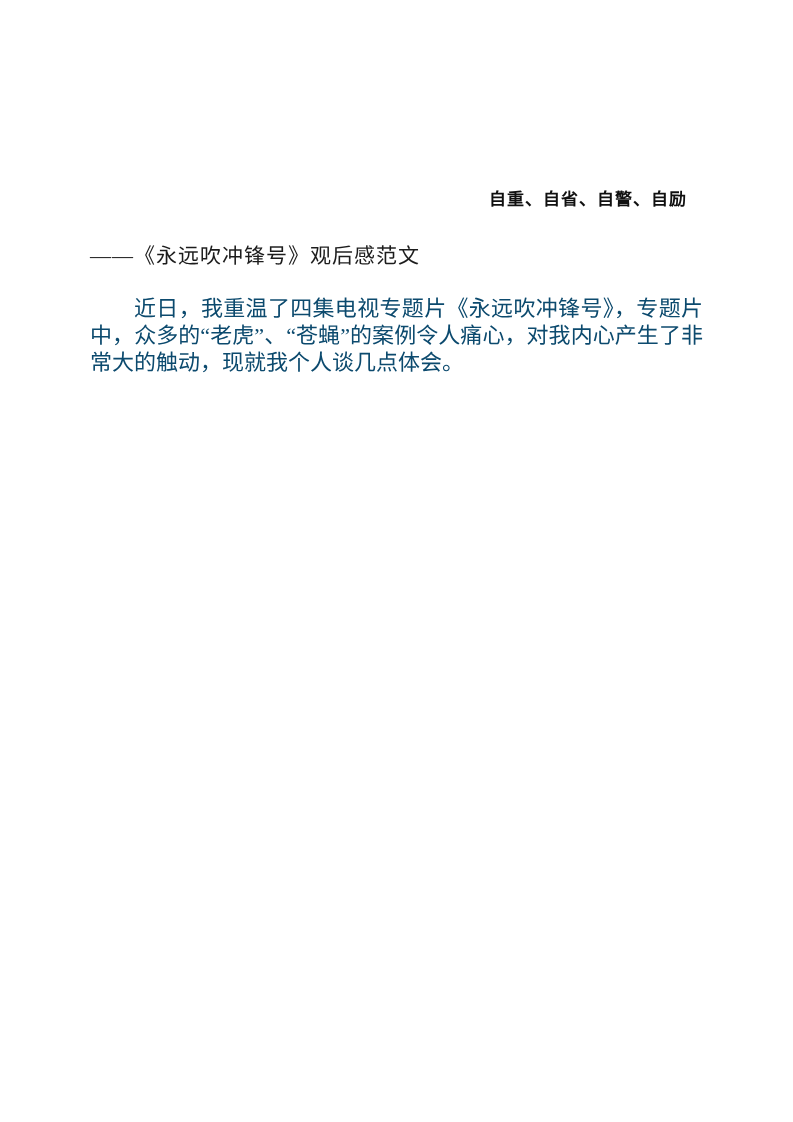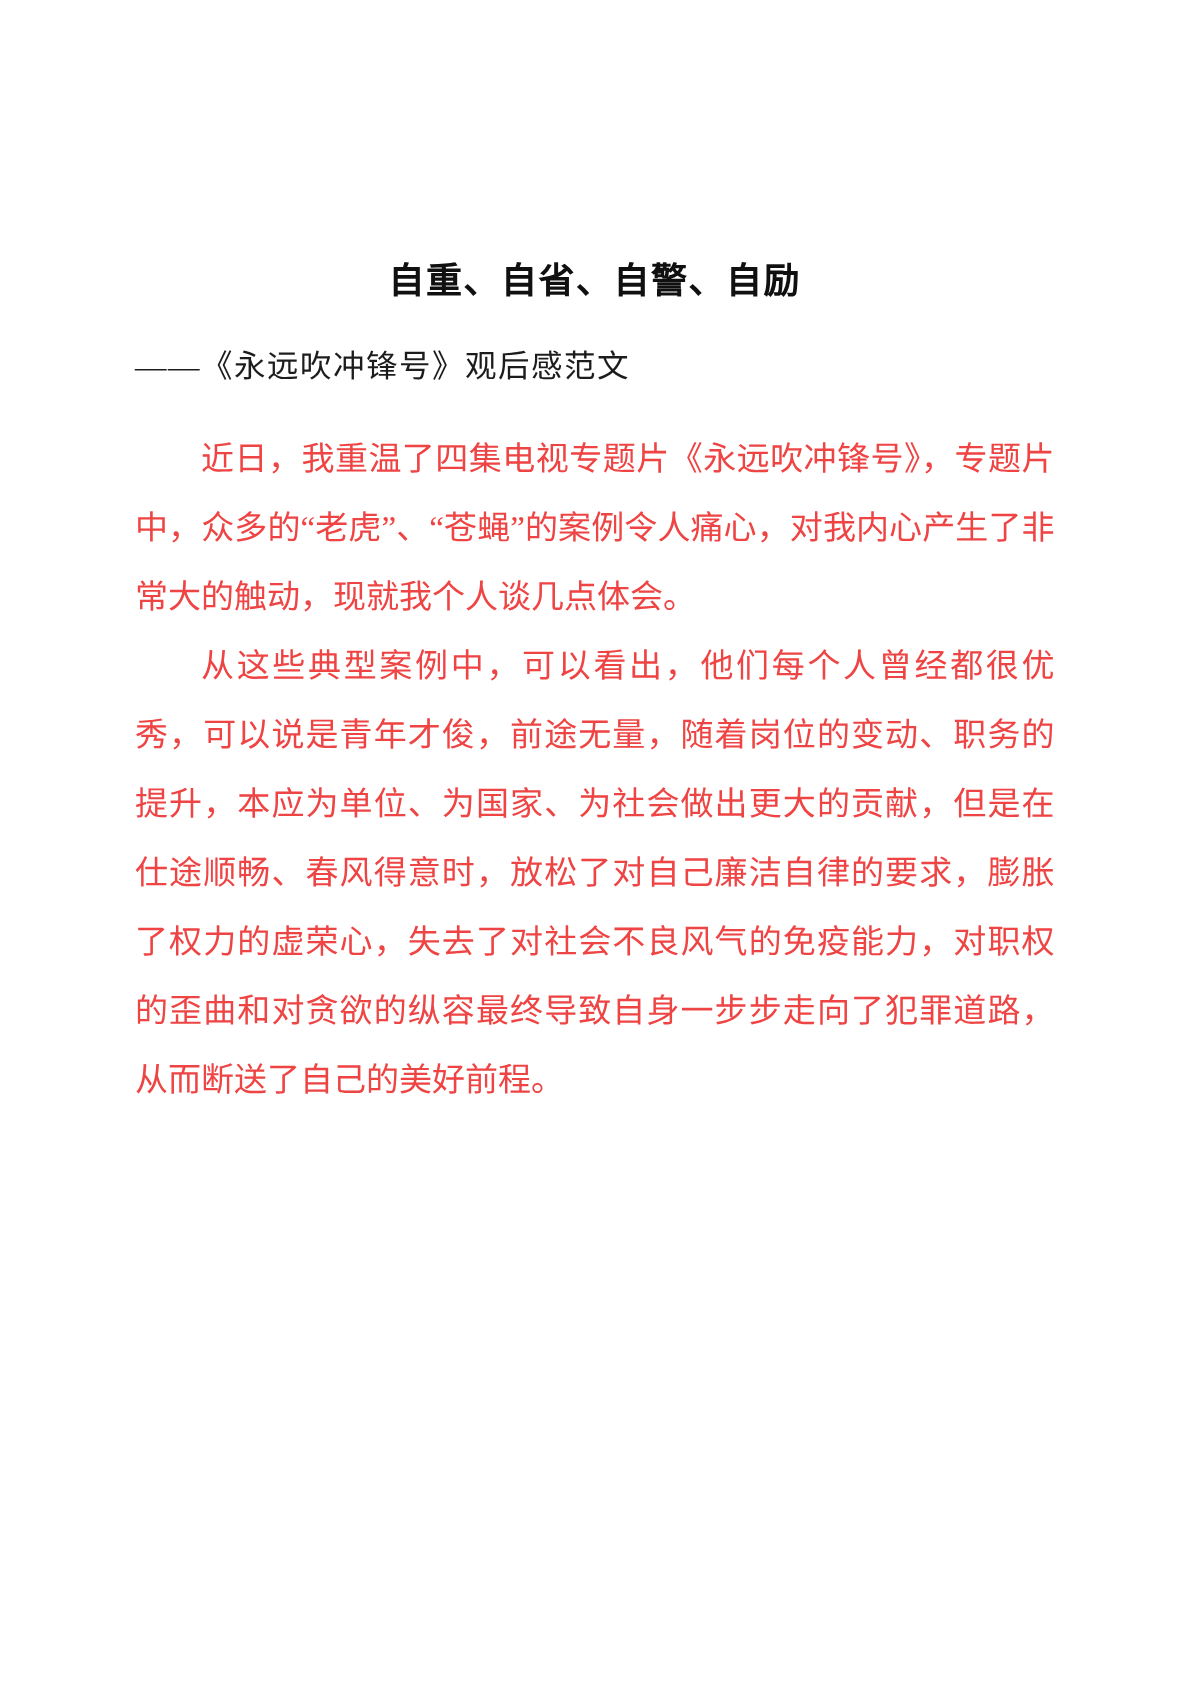--- a/index.html
+++ b/index.html
@@ -14,56 +14,55 @@
     height: 1122px;
     margin: 0 auto;
     background: #ffffff;
     box-sizing: border-box;
     padding: 168px 90px 0 90px;
     overflow: hidden;
     color: #141414;
     font-family: "Liberation Serif", "DejaVu Serif", serif;
   }
   .doc-title {
-    margin: 4px;
-    font-size: 24px;
+    margin: 16px;
+    font-size: 17px;
     font-weight: 700;
     line-height: 32px;
-    text-align: center;
+    text-align: right;
     letter-spacing: 1px;
     color: #101010;
   }
   .doc-subtitle {
     margin: 25px 0 0 0;
     font-size: 21px;
     font-weight: 400;
     line-height: 30px;
     letter-spacing: 1px;
     font-style: normal;
     color: #1c1c1c;
   }
   .doc-body {
     margin-top: 24px;
   }
   .doc-body p {
     margin: 0;
     font-size: 22px;
-    line-height: 46px;
+    line-height: 27px;
     text-align: justify;
     text-justify: inter-ideograph;
     text-indent: 2em;
     word-break: break-all;
-    color: #ef4444;
+    color: #0c4a6e;
   }
 </style>
 </head>
 <body>
 
 <div class="page">
   <h1 class="doc-title">自重、自省、自警、自励</h1>
 
   <h2 class="doc-subtitle">——《永远吹冲锋号》观后感范文</h2>
 
   <div class="doc-body">
     <p>近日，我重温了四集电视专题片《永远吹冲锋号》，专题片中，众多的“老虎”、“苍蝇”的案例令人痛心，对我内心产生了非常大的触动，现就我个人谈几点体会。</p>
-    <p>从这些典型案例中，可以看出，他们每个人曾经都很优秀，可以说是青年才俊，前途无量，随着岗位的变动、职务的提升，本应为单位、为国家、为社会做出更大的贡献，但是在仕途顺畅、春风得意时，放松了对自己廉洁自律的要求，膨胀了权力的虚荣心，失去了对社会不良风气的免疫能力，对职权的歪曲和对贪欲的纵容最终导致自身一步步走向了犯罪道路，从而断送了自己的美好前程。</p>
   </div>
 </div>
 
 </body></html>

